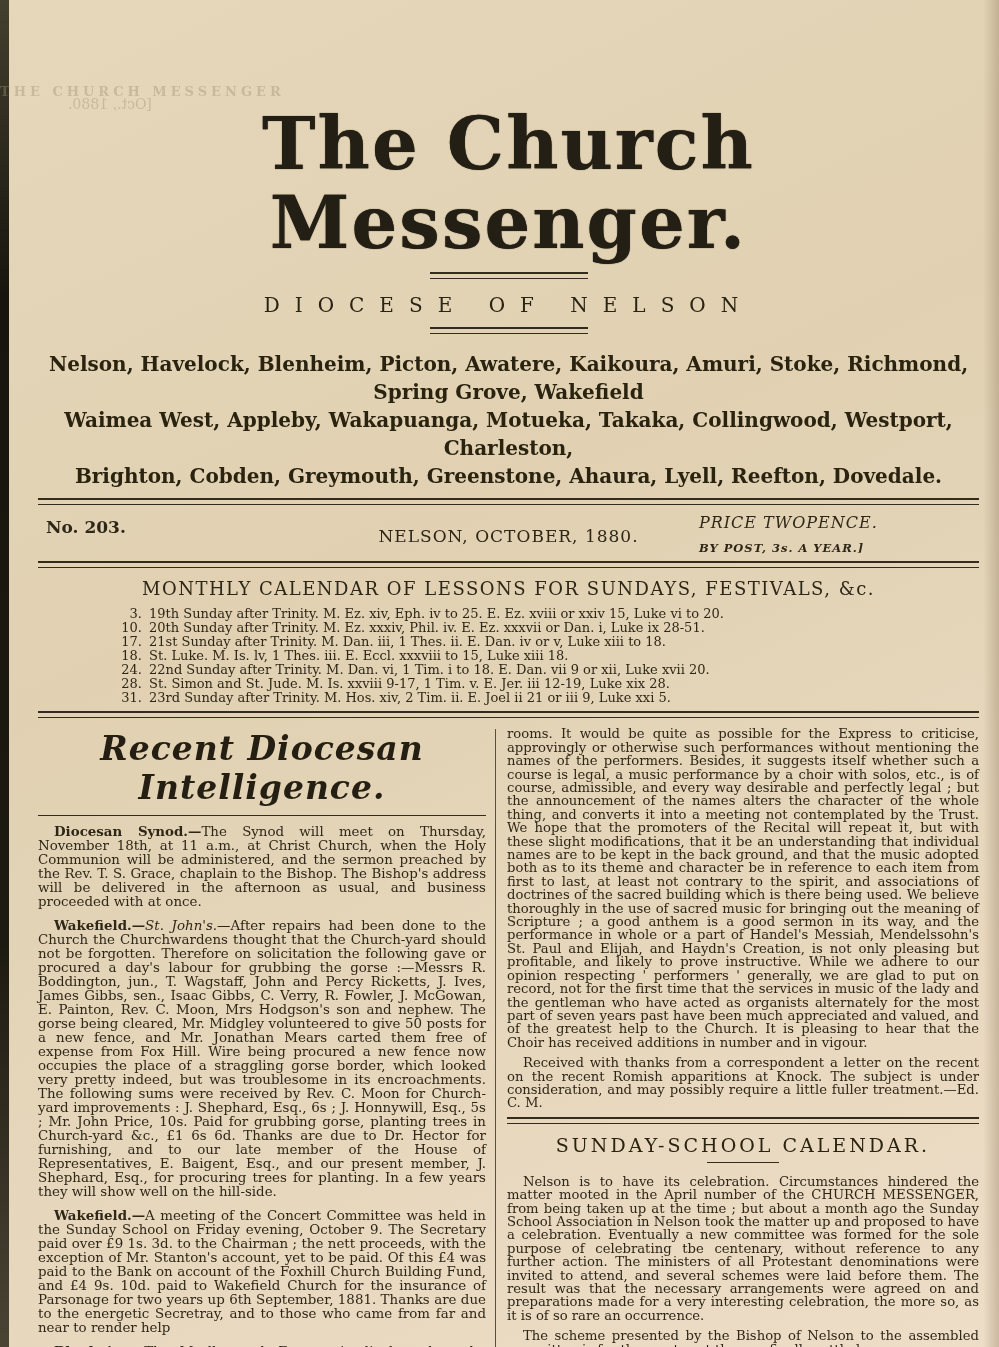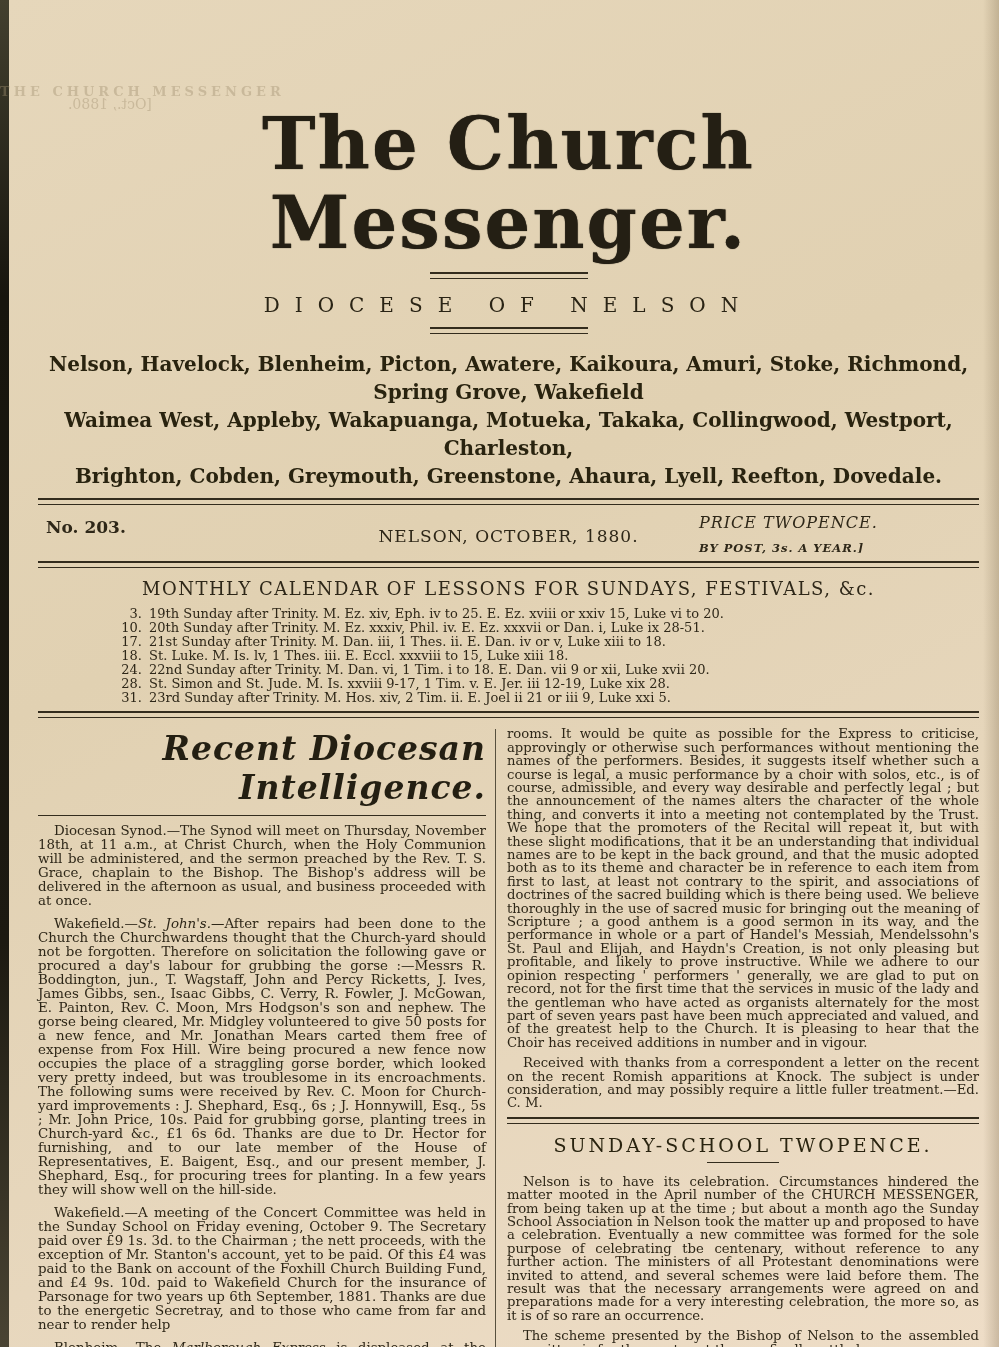--- a/index.html
+++ b/index.html
@@ -47,30 +47,30 @@
   .price-note{font-size:11.5px;font-weight:bold;letter-spacing:1px;margin-top:9px;}
   .cal-title{margin-top:10px;text-align:center;font-size:18px;letter-spacing:1.5px;}
   .cal-rows{margin:8px 0 0 78px;}
   .cal-row{display:flex;font-size:13px;line-height:14px;white-space:nowrap;}
   .cal-day{width:26px;text-align:right;margin-right:7px;flex:none;}
   .columns{display:flex;margin-top:9px;}
   .col-left{width:448px;flex:none;}
   .divider{width:1px;background:#57503e;margin:2px 11px 0 9px;flex:none;}
   .col-right{flex:1;min-width:0;}
   .bl-head{
-    text-align:right;font-size:33px;font-weight:bold;font-style:italic;
+    text-align:center;font-size:33px;font-weight:bold;font-style:italic;
     letter-spacing:1px;color:#241f12;margin:2px 0 8px 0;
   }
   .col-left p, .col-right p{
     margin:0 0 9px 0;text-align:justify;
     font-size:13.4px;line-height:14px;
   }
   .col-right p{font-size:13.2px;line-height:13.4px;margin-bottom:7px;}
   .col-left p, .col-right p{text-indent:16px;}
-  .lead{font-weight:normal;}
+  .lead{font-weight:bold;}
   .ital{font-style:italic;}
   .sec-head{
     text-align:center;font-size:19px;letter-spacing:3px;margin:10px 0 6px 0;color:#29230f;
   }
   .sec-rule{width:72px;margin:0 auto 12px auto;border-top:1px solid #332c1d;}
   .mt8{margin-top:8px;} .mt6{margin-top:6px;} .mt10{margin-top:10px;}
   .colrule{margin-bottom:8px;}
 </style>
 </head>
 <body>
@@ -163,21 +163,21 @@
 
       <div class="divider"></div>
 
       <div class="col-right">
         <p style="text-indent:0;">rooms.   It would be quite as possible for the Express to criticise, approvingly or otherwise such performances without mentioning the names of the performers.    Besides, it suggests itself whether such a course is legal, a music performance by a choir with solos, etc., is of course, admissible, and every way desirable and perfectly legal ;  but the announcement of the names alters the character of the whole thing, and converts it into a meeting not contemplated by the Trust.    We hope that the promoters of the Recital will repeat it, but with these slight modifications, that it be an understanding that individual names are to be kept in the back ground, and that the music adopted both as to its theme and character be in reference to each item from first to last, at least not contrary to the spirit, and associations of doctrines of the sacred building which is there being used.    We believe thoroughly in the use of sacred music for bringing out the meaning of Scripture ; a good anthem is a good sermon in its way, and the performance in whole or a part of Handel's Messiah, Mendelssohn's St. Paul and Elijah, and Haydn's Creation, is not only pleasing but profitable, and likely to prove instructive.   While we adhere to our opinion respecting ' performers ' generally, we are glad to put on record, not for the first time that the services in music of the lady and the gentleman who have acted as organists alternately for the most part of seven years past have been much appreciated and valued, and of the greatest help to the Church.    It is pleasing to hear that the Choir has received additions in number and in vigour.</p>
 
         <p>Received with thanks from a correspondent a letter on the recent on the recent Romish apparitions at Knock.   The subject is under consideration, and may possibly require a little fuller treatment.—Ed. C. M.</p>
 
         <div class="rule-d"></div>
 
-        <div class="sec-head">SUNDAY-SCHOOL TWOPENCE.</div>
+        <div class="sec-head">SUNDAY-SCHOOL CALENDAR.</div>
         <div class="sec-rule"></div>
 
         <p>Nelson is to have its celebration.   Circumstances hindered the matter mooted in the April number of the CHURCH MESSENGER, from being taken up at the time ;  but about a month ago the Sunday School Association in Nelson took the matter up and proposed to have a celebration.  Eventually a new committee was formed for the sole purpose of celebrating tbe centenary, without reference to any further action.    The ministers of all Protestant denominations were invited to attend, and several schemes were laid before them.   The result was that the necessary arrangements were agreed on and preparations made for a very interesting celebration, the more so, as it is of so rare an occurrence.</p>
 
         <p>The scheme presented by the Bishop of Nelson to the assembled committee is for the most part the one finally settled,</p>
       </div>
 
     </div>
   </div>
 </div>

